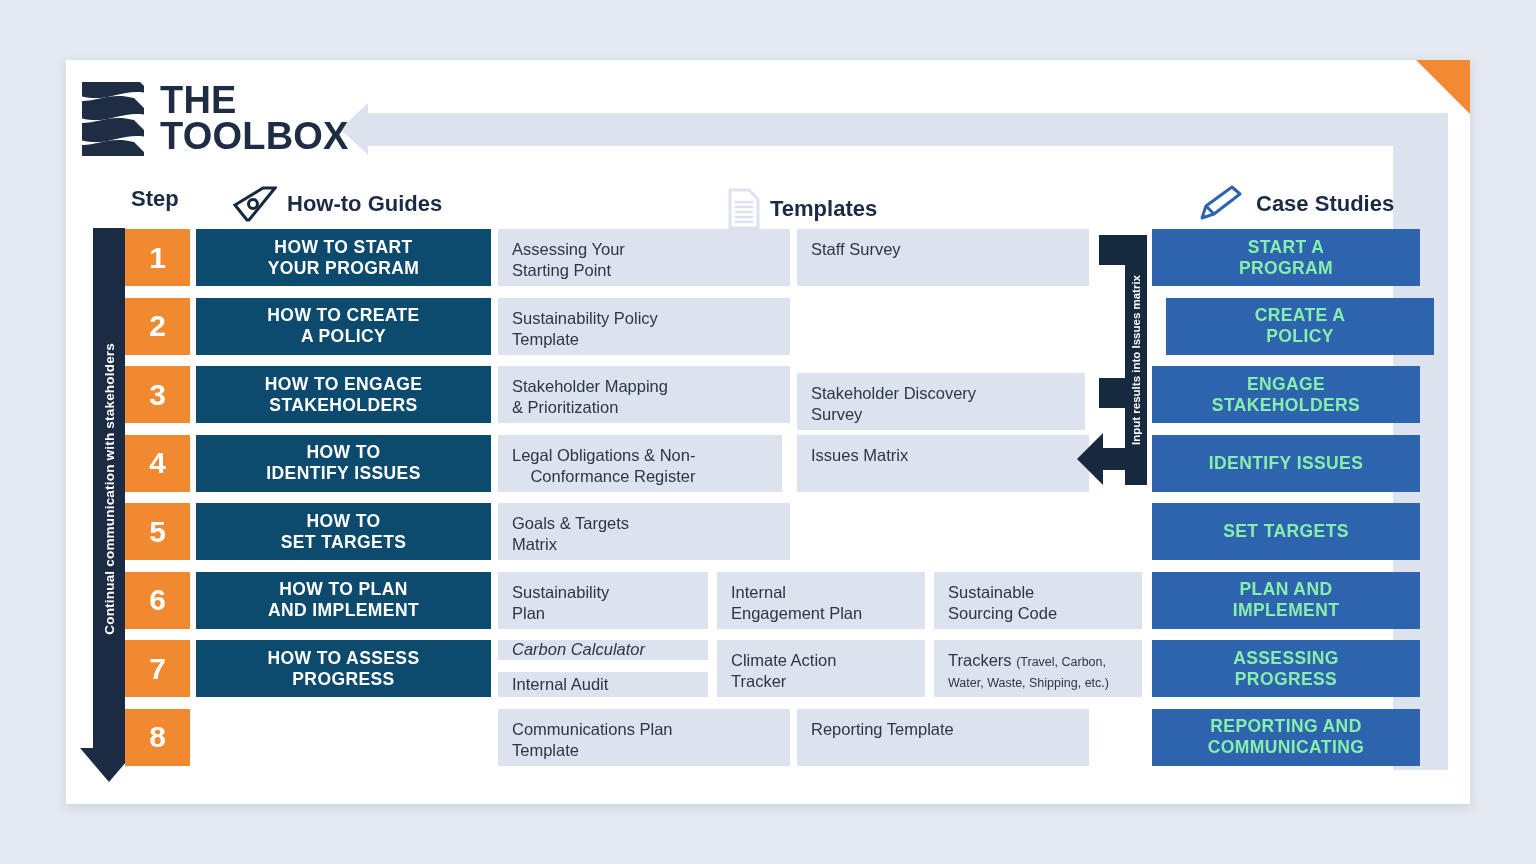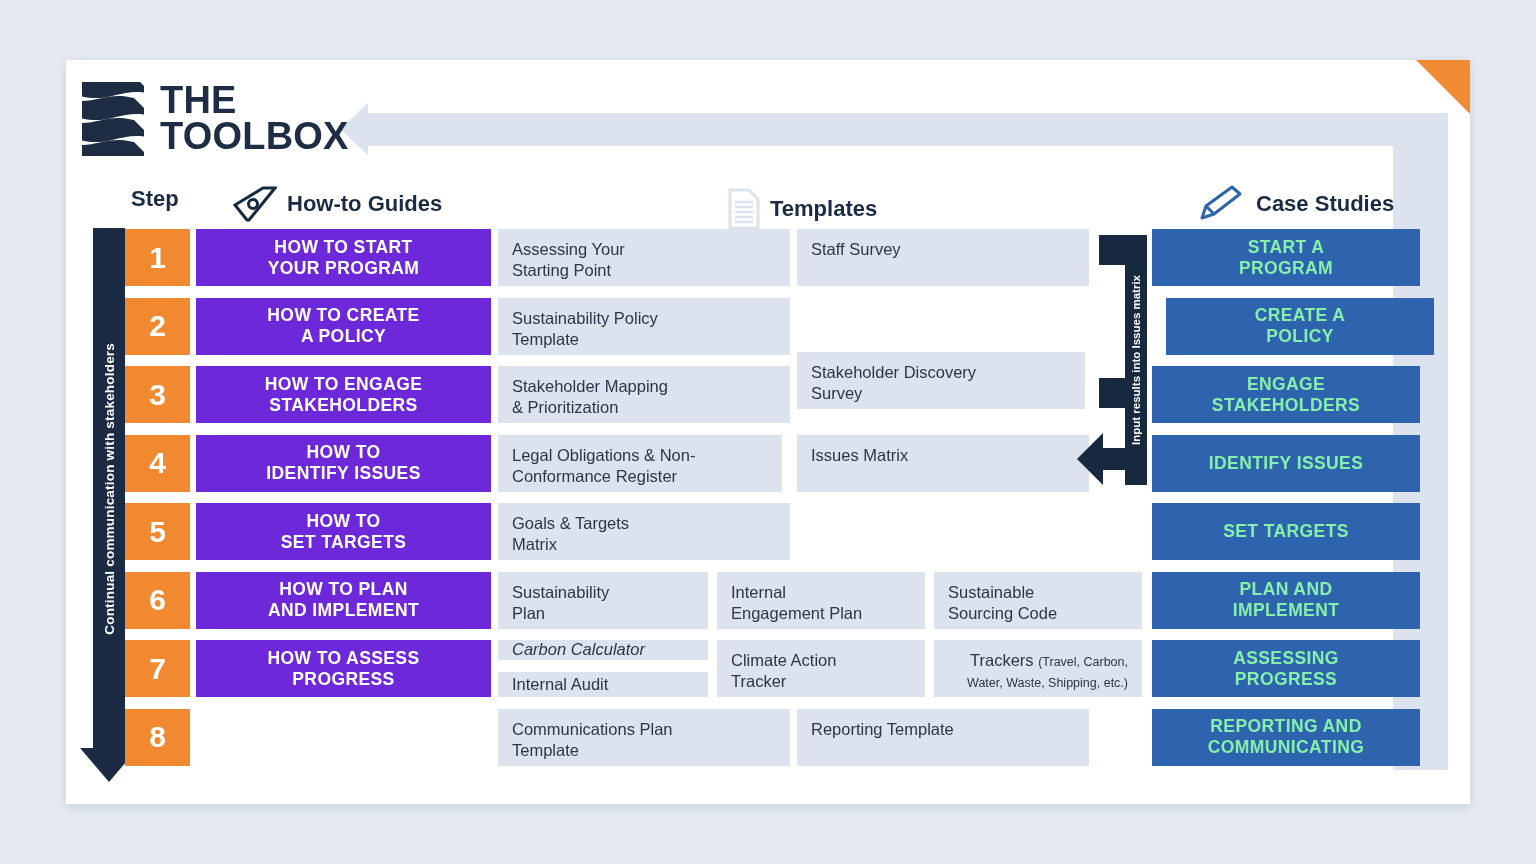--- a/index.html
+++ b/index.html
@@ -79,21 +79,21 @@
   .rows{position:absolute;left:0;top:0;width:1536px;height:864px;}
 
   .cell{position:absolute;box-sizing:border-box;}
 
   .num{
     background:#f0892f;color:#fff;
     display:flex;align-items:center;justify-content:center;
     font-size:30px;font-weight:bold;
   }
   .guide{
-    background:#6d28d9;color:#ffffff;
+    background:#0c4a6e;color:#ffffff;
     display:flex;align-items:center;justify-content:center;
     text-align:center;font-size:17.5px;font-weight:bold;
     letter-spacing:.4px;line-height:1.18;padding:0 6px;
   }
   .tpl{
     background:#dde3ee;color:#2b3647;
     display:flex;align-items:flex-start;
     font-size:16.5px;line-height:1.3;padding:10px 14px;
   }
   .tpl .sm{font-size:12.5px;}
@@ -223,31 +223,31 @@
       <div class="cell case" style="left: 1152px; width: 268px; top: 297.5px; height: 57px; margin-left: 14px;">
         <div>CREATE A<br>POLICY</div>
       </div>
       <div class="cell num" style="left: 125px; width: 65px; top: 366px; height: 57px;">3</div>
       <div class="cell guide" style="left: 196px; width: 295px; top: 366px; height: 57px;">
         <div>HOW TO ENGAGE<br>STAKEHOLDERS</div>
       </div>
       <div class="cell tpl" style="left: 498px; width: 292px; top: 366px; height: 57px;">
         <div>Stakeholder Mapping<br>&amp; Prioritization</div>
       </div>
-      <div class="cell tpl" style="left: 797px; width: 288px; top: 352px; height: 57px;">
+      <div class="cell tpl" style="left: 797px; width: 288px; top: 373px; height: 57px;">
         <div>Stakeholder Discovery<br>Survey</div>
       </div>
       <div class="cell case" style="left: 1152px; width: 268px; top: 366px; height: 57px;">
         <div>ENGAGE<br>STAKEHOLDERS</div>
       </div>
       <div class="cell num" style="left: 125px; width: 65px; top: 434.5px; height: 57px;">4</div>
       <div class="cell guide" style="left: 196px; width: 295px; top: 434.5px; height: 57px;">
         <div>HOW TO<br>IDENTIFY ISSUES</div>
       </div>
-      <div class="cell tpl" style="left: 498px; width: 284px; top: 434.5px; height: 57px;">
+      <div class="cell tpl" style="left: 498px; width: 284px; top: 434.5px; height: 57px; text-align: right;">
         <div>Legal Obligations &amp; Non-<br>Conformance Register</div>
       </div>
       <div class="cell tpl" style="left: 797px; width: 292px; top: 434.5px; height: 57px;">
         <div>Issues Matrix</div>
       </div>
       <div class="cell case" style="left: 1152px; width: 268px; top: 434.5px; height: 57px;">
         <div>IDENTIFY ISSUES</div>
       </div>
       <div class="cell num" style="left: 125px; width: 65px; top: 503px; height: 57px;">5</div>
       <div class="cell guide" style="left: 196px; width: 295px; top: 503px; height: 57px;">
@@ -281,21 +281,21 @@
       </div>
       <div class="cell tpl" style="left: 498px; width: 210px; top: 640px; height: 17px; align-items: center; font-style: italic;">
         <div>Carbon Calculator</div>
       </div>
       <div class="cell tpl" style="left: 498px; width: 210px; top: 672px; height: 25px; align-items: center;">
         <div>Internal Audit</div>
       </div>
       <div class="cell tpl" style="left: 717px; width: 208px; top: 640px; height: 57px;">
         <div>Climate Action<br>Tracker</div>
       </div>
-      <div class="cell tpl" style="left: 934px; width: 208px; top: 640px; height: 57px; text-align: right;">
+      <div class="cell tpl" style="left: 934px; width: 208px; top: 640px; height: 57px;">
         <div>Trackers <span class="sm">(Travel, Carbon, Water, Waste, Shipping, etc.)</span></div>
       </div>
       <div class="cell case" style="left: 1152px; width: 268px; top: 640px; height: 57px;">
         <div>ASSESSING<br>PROGRESS</div>
       </div>
       <div class="cell num" style="left: 125px; width: 65px; top: 708.5px; height: 57px;">8</div>
       <div class="cell tpl" style="left: 498px; width: 292px; top: 708.5px; height: 57px;">
         <div>Communications Plan<br>Template</div>
       </div>
       <div class="cell tpl" style="left: 797px; width: 292px; top: 708.5px; height: 57px;">

